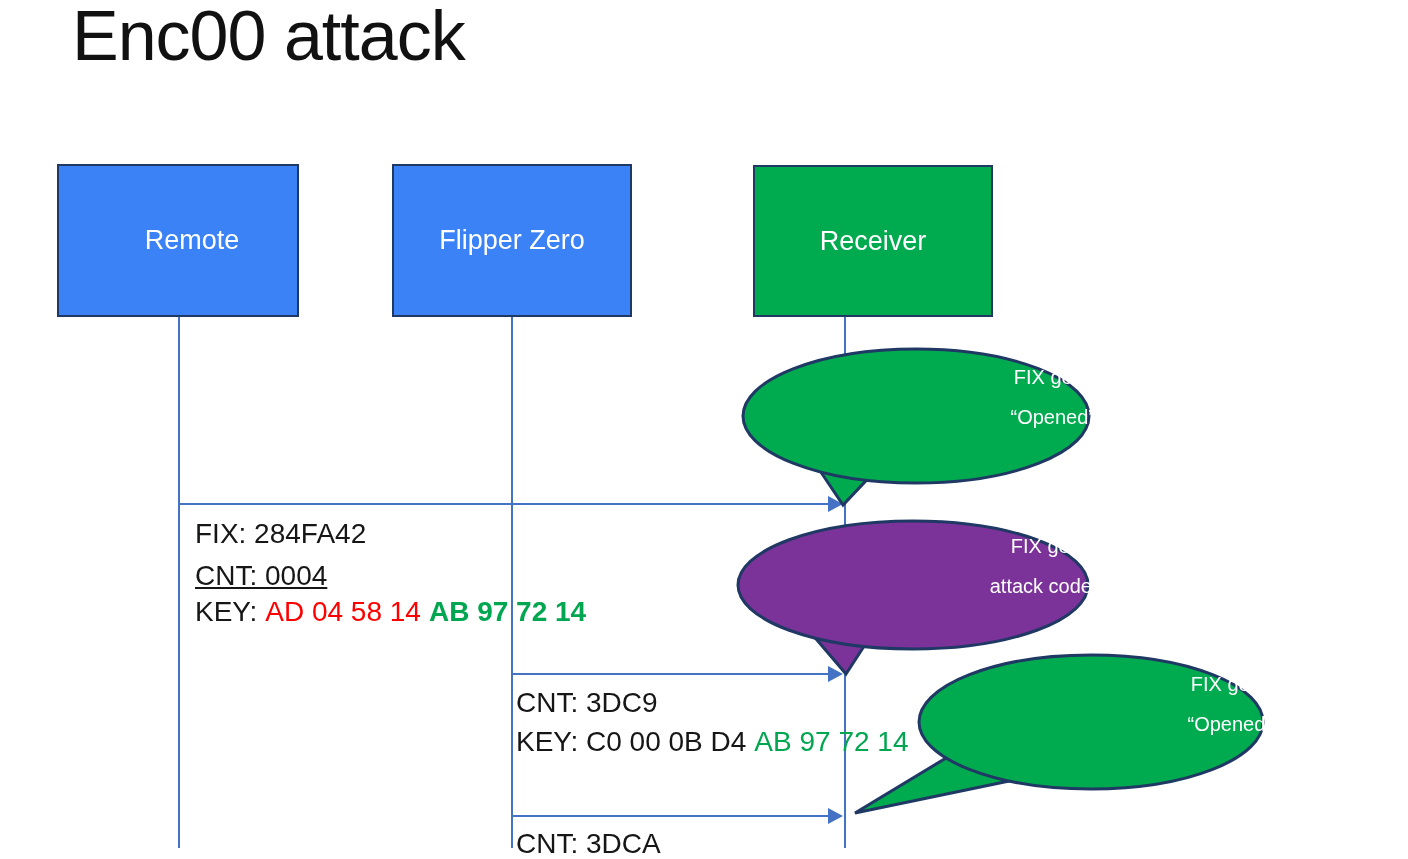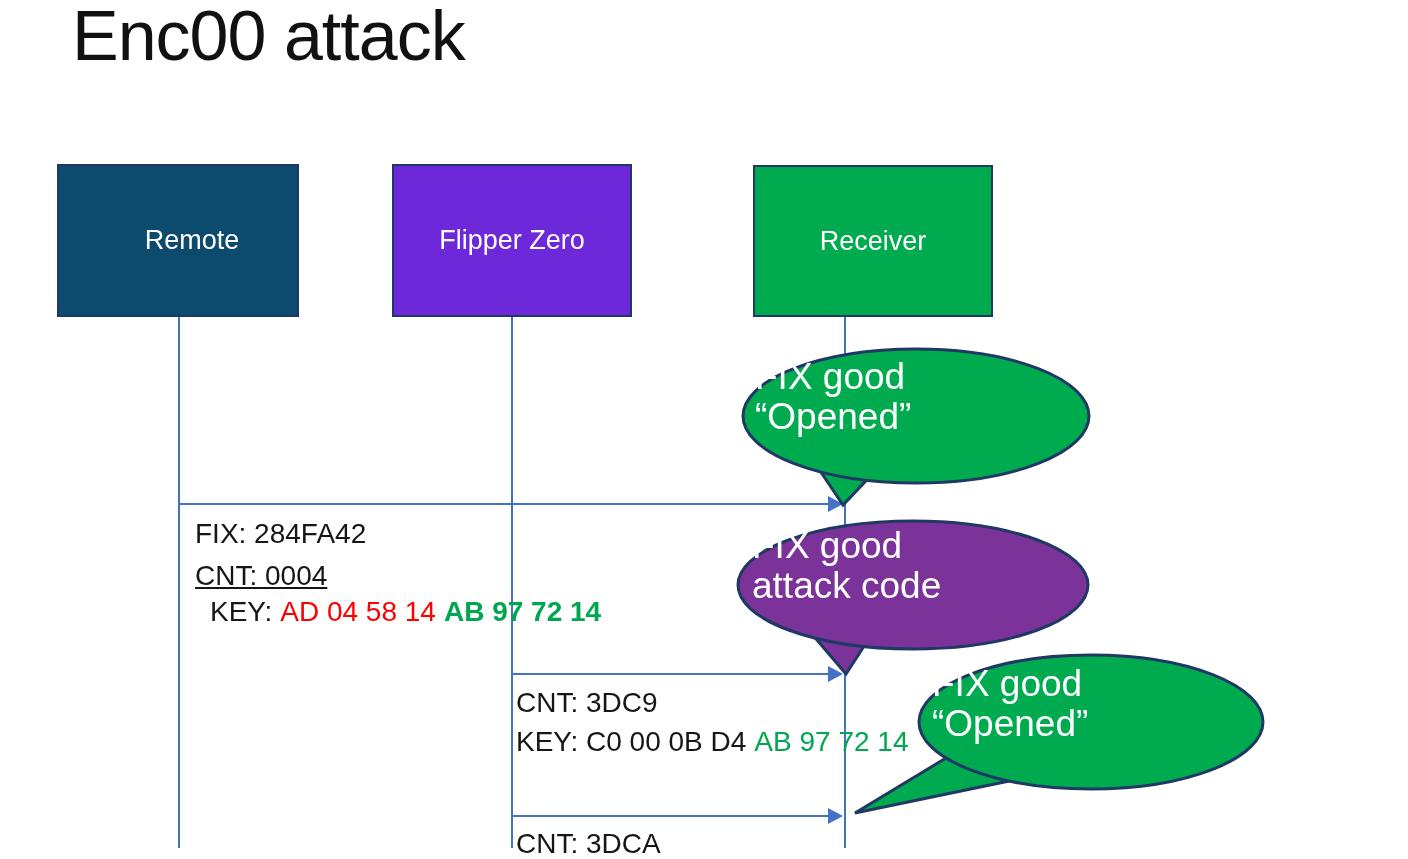--- a/index.html
+++ b/index.html
@@ -10,22 +10,22 @@
   .title{
     position:absolute;left:72px;top:-4px;font-size:70px;font-weight:300;
     color:#111111;letter-spacing:-1px;margin:0;
   }
   
   .actor{
     position:absolute;box-sizing:border-box;border:2.5px solid #1F3864;
     display:flex;align-items:center;justify-content:center;
     color:#ffffff;font-size:27px;
   }
-  .actor.remote{left:57px;top:164px;width:242px;height:153px;background:#0c4a6e;padding-left:28px;}
-  .actor.flipper{left:392px;top:164px;width:240px;height:153px;background:#6d28d9;}
+  .actor.remote{left:57px;top:164px;width:242px;height:153px;background:#3b82f6;padding-left:28px;}
+  .actor.flipper{left:392px;top:164px;width:240px;height:153px;background:#3b82f6;}
   .actor.receiver{left:725px;top:165px;width:240px;height:152px;background:#00AB50;margin-left:28px;}
   
   .lifeline{position:absolute;width:2px;background:#4472C4;top:317px;height:531px;}
   .lifeline.l1{left:178px;}
   .lifeline.l2{left:511px;}
   .lifeline.l3{left:844px;}
   
   .mline{position:absolute;height:2px;background:#4472C4;}
   .a1{left:179px;top:503px;width:649px;}
   .a2{left:512px;top:673px;width:316px;}
@@ -35,35 +35,35 @@
     border-top:8px solid transparent;border-bottom:8px solid transparent;
     border-left:15px solid #4472C4;
   }
   .h1{left:828px;top:496px;}
   .h2{left:828px;top:666px;}
   .h3{left:828px;top:808px;}
   
   .lbl{position:absolute;font-size:28px;color:#161616;white-space:nowrap;margin-top:47px;}
   .m1fix{left:195px;top:471px;}
   .m1cnt{left:195px;top:513px;text-decoration:underline;}
-  .m1key{left:210px;top:549px;}
+  .m1key{left:195px;top:549px;}
   .m2cnt{left:516px;top:640px;}
   .m2key{left:516px;top:679px;}
   .m3cnt{left:516px;top:781px;}
   .m3key{left:516px;top:821px;}
   .keyline span{margin-right:8px;}
   .keyline span:last-child{margin-right:0;}
   .red{color:#FF0000;}
   .grn{color:#00A650;}
   .bold{font-weight:700;}
   
   .overlay{position:absolute;left:0;top:0;pointer-events:none;}
   .callout-text{
-    position:absolute;width:340px;text-align:left;color:#ffffff;
-    font-size:37px;line-height:40px;
+    position:absolute;width:340px;text-align:right;color:#ffffff;
+    font-size:20px;line-height:40px;
   }
   .ct1{left:755px;top:357px;}
   .ct2{left:752px;top:526px;}
   .ct3{left:932px;top:664px;}
 </style>
 </head>
 <body>
 
 <div class="stage">
 

